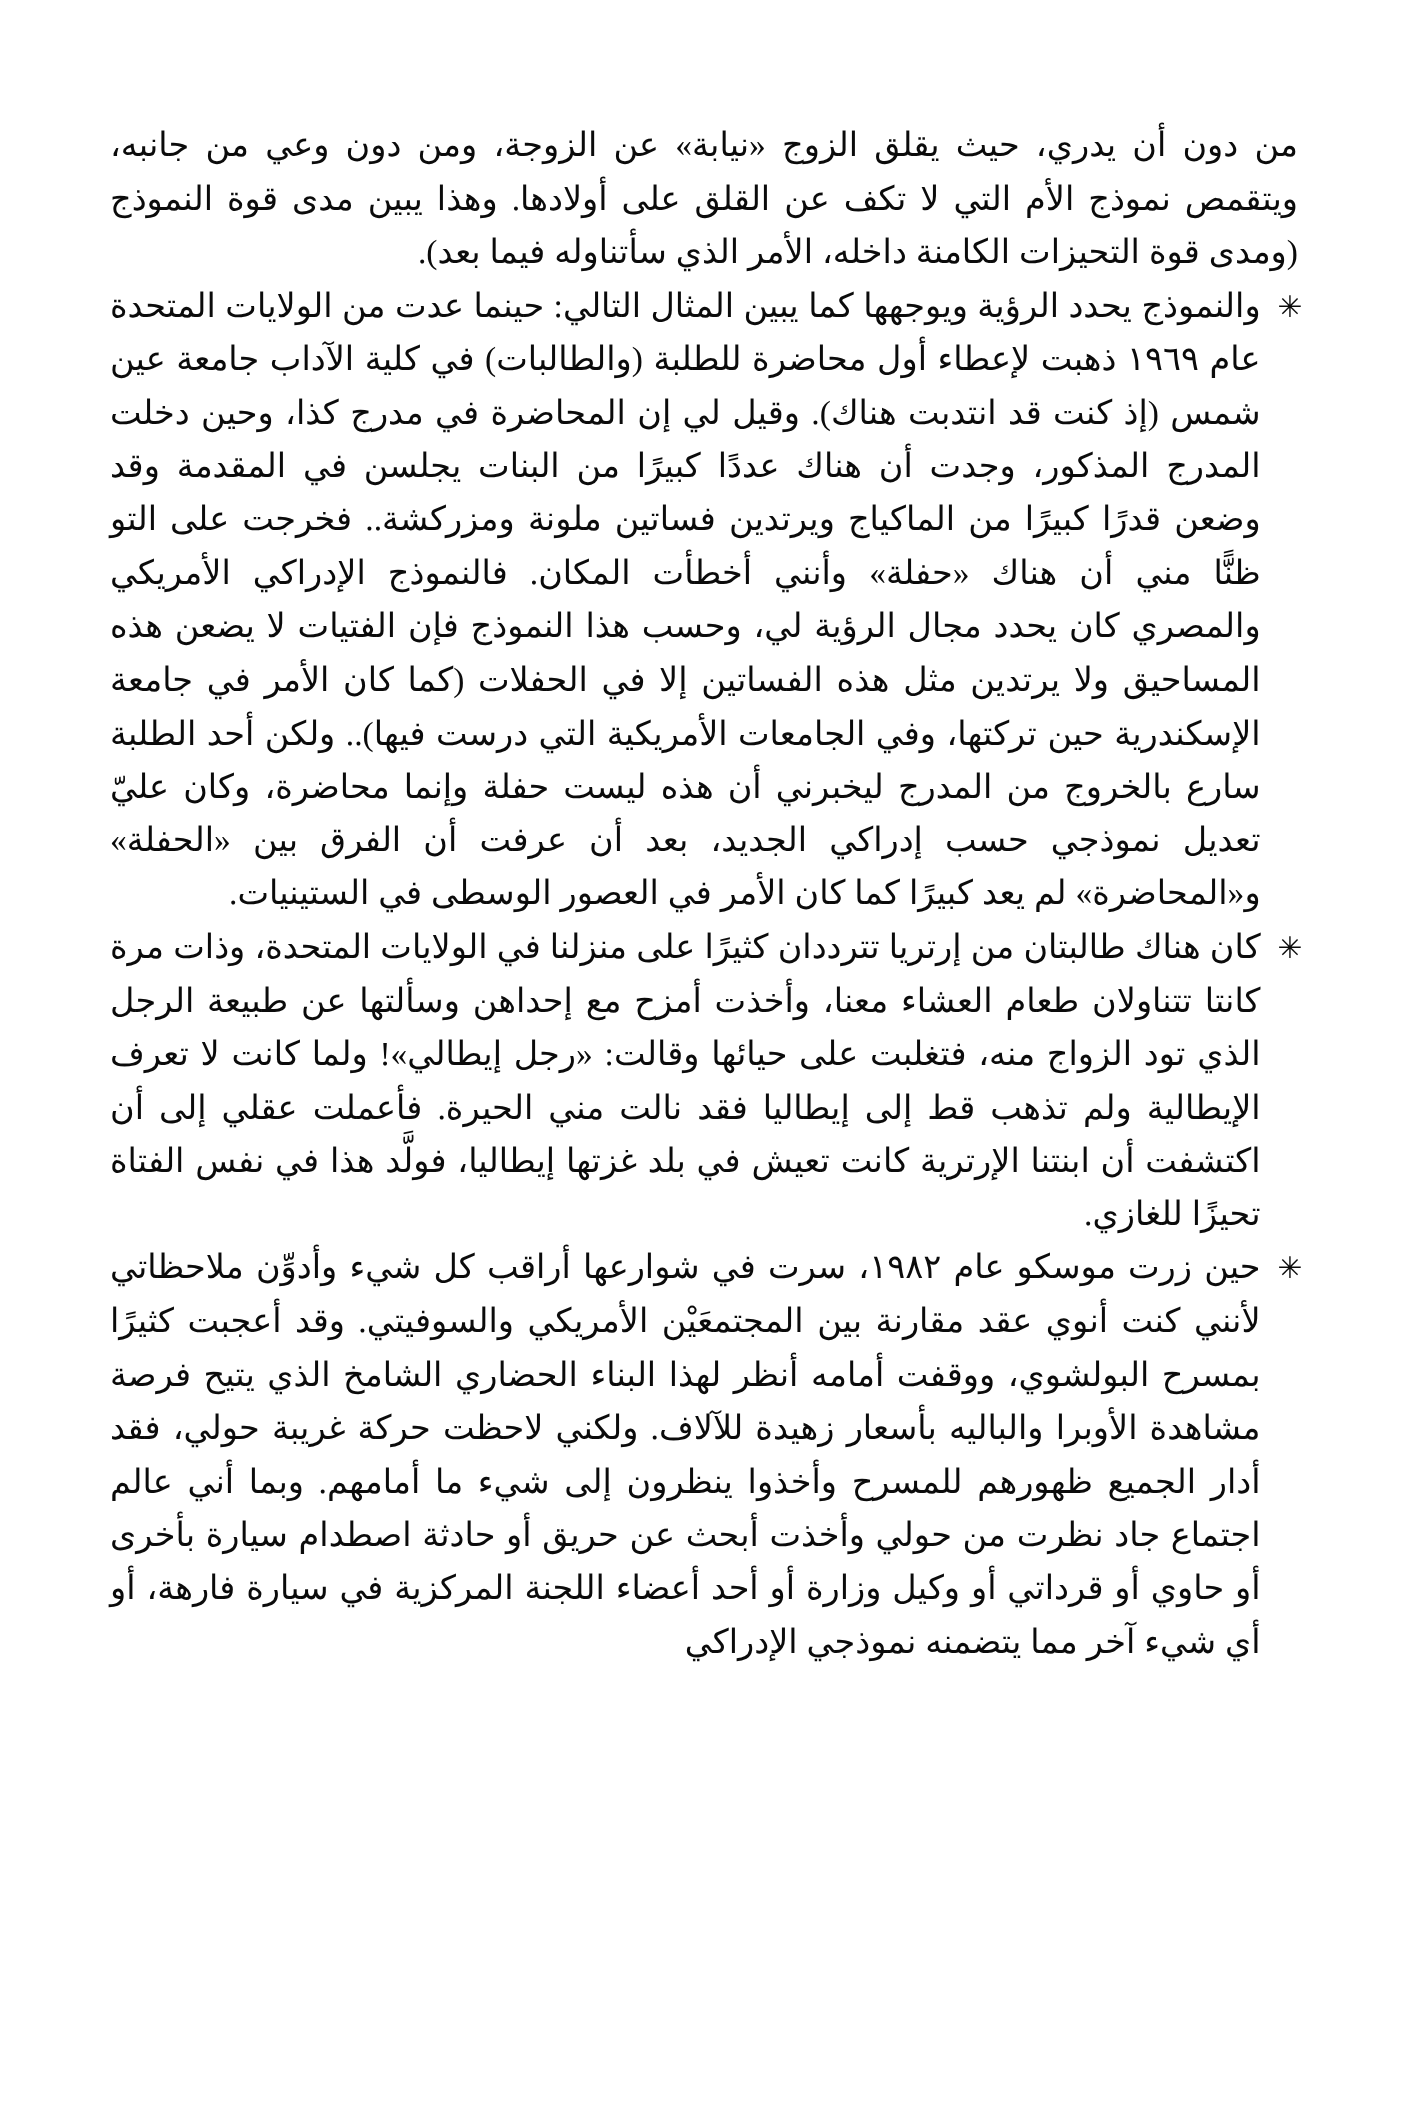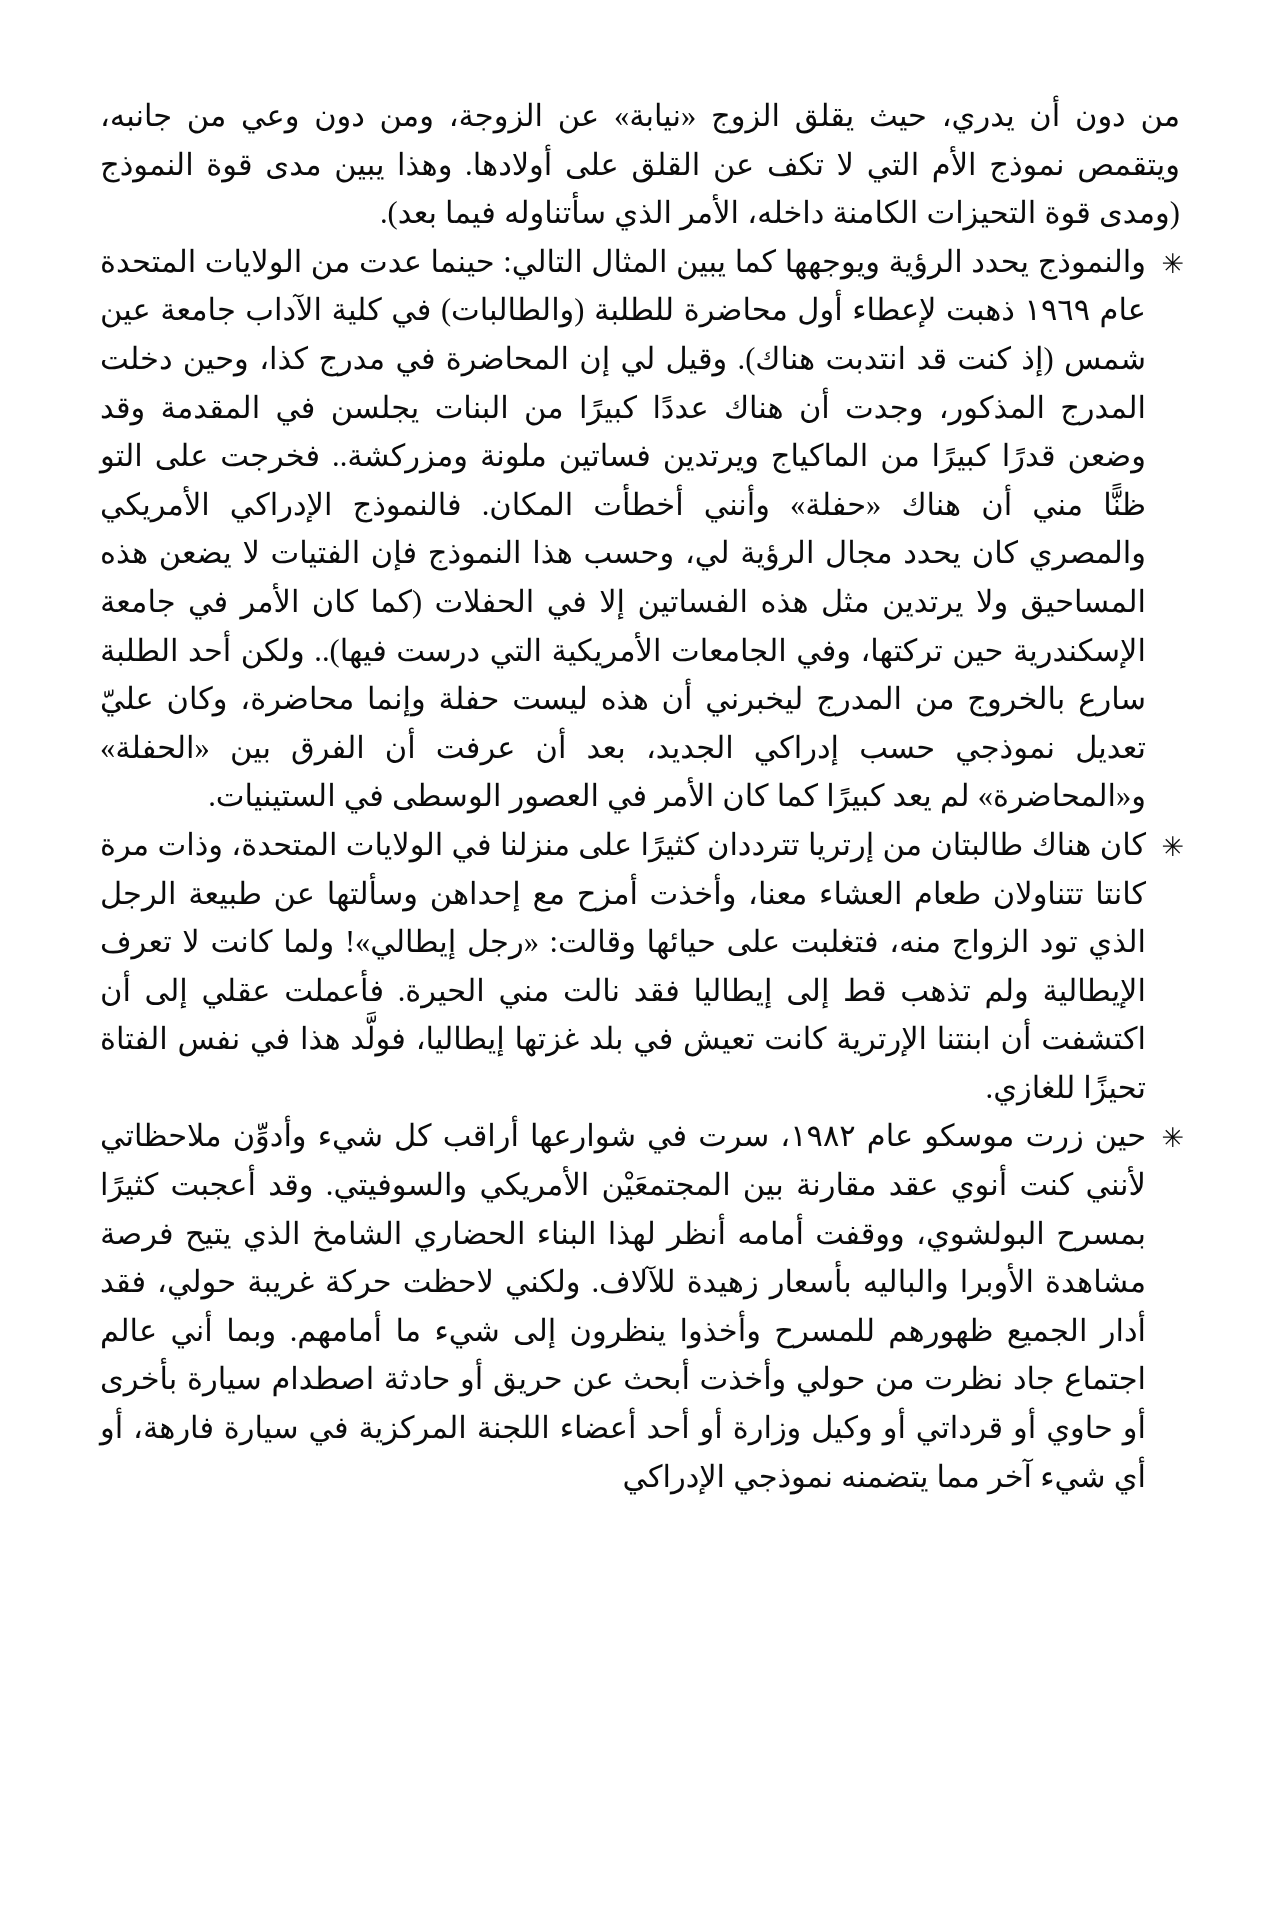--- a/index.html
+++ b/index.html
@@ -20,21 +20,21 @@
   .page {
     position: absolute;
     inset: 0;
     background: #ffffff;
   }
 
   .text-column {
     position: absolute;
     right: 100px;
     left: 100px;
-    top: 92px;
+    top: 108px;
     direction: rtl;
     text-align: justify;
     text-align-last: right;
     font-size: 30.5px;
     line-height: 48.6px;
     letter-spacing: 0px;
     word-spacing: 0.5px;
     color: #0b0b0b;
   }
 

